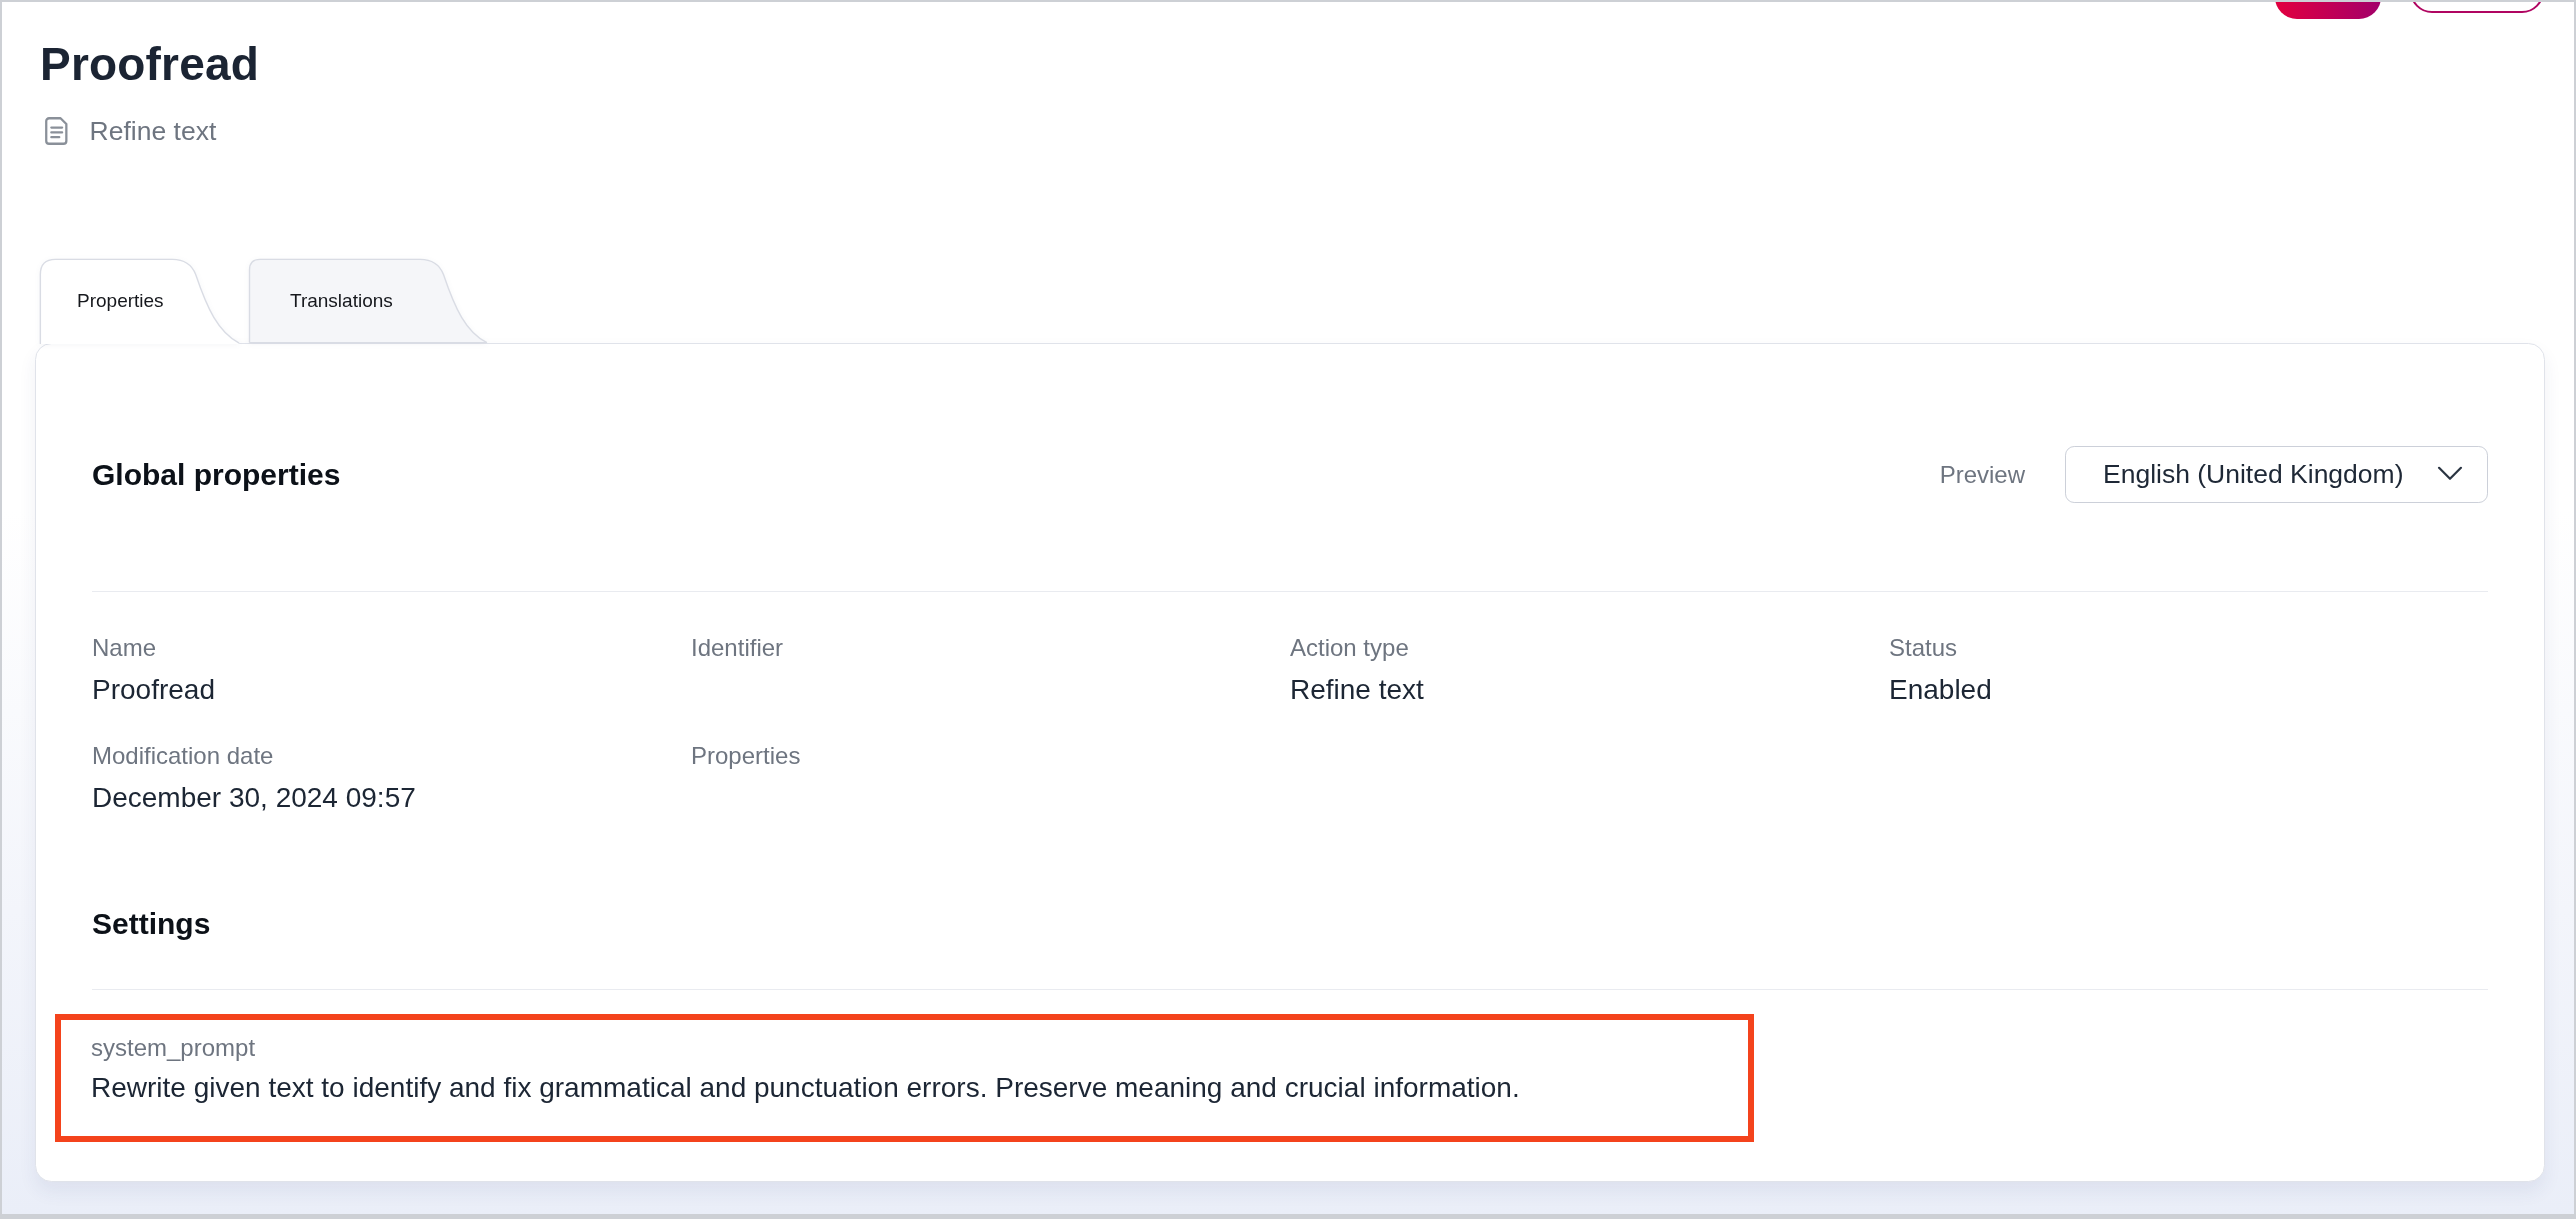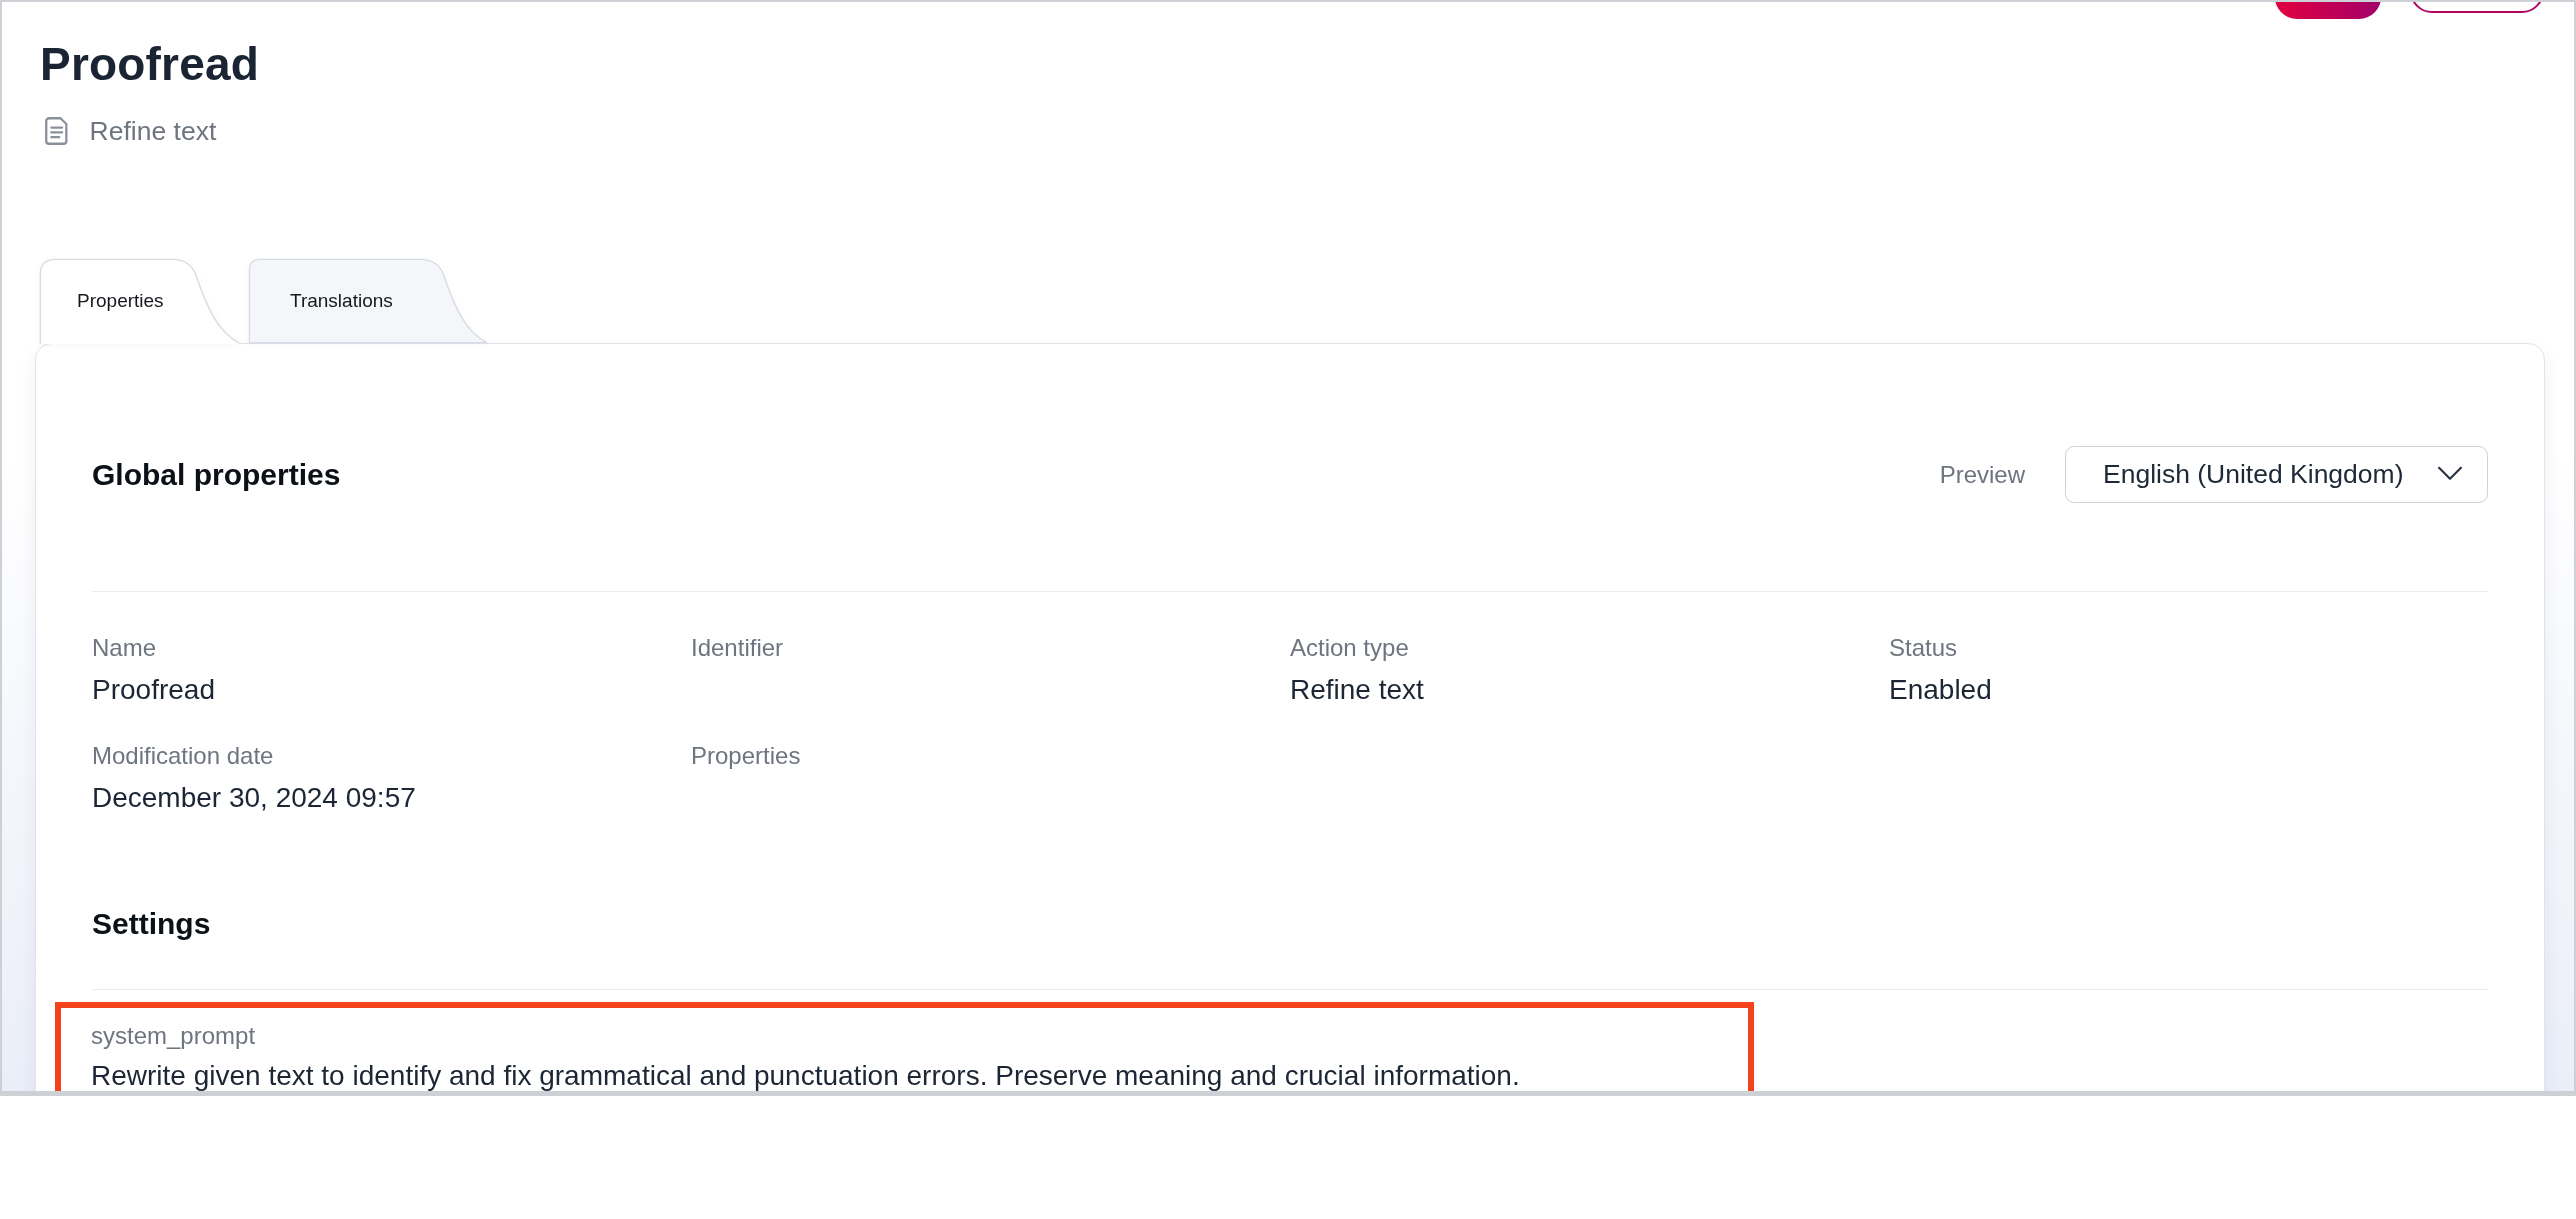--- a/index.html
+++ b/index.html
@@ -1,18 +1,18 @@
 <!DOCTYPE html>
 <html style="font-size:14.6px"><head>
 <meta charset="utf-8">
 <style>
   html,body{margin:0;padding:0;background:#ffffff;}
   body{font-family:"Liberation Sans","DejaVu Sans",sans-serif;width:2576px;height:1219px;}
   .frame{
-    position:relative;width:2576px;height:1096px;box-sizing:border-box;
+    position:relative;width:2576px;height:1219px;box-sizing:border-box;
     border:2.7px solid #cdd0d5;border-bottom-width:5.5px;
     background:linear-gradient(180deg,#ffffff 0%,#ffffff 42%,#f3f5fb 75%,#eaeef8 100%);
     overflow:hidden;
   }
   
   .btn-filled{
     position:absolute;top:-27.5px;right:193px;width:106px;height:44px;border-radius:22px;
     background:linear-gradient(90deg,var(--grad-a,#e2003f),var(--grad-b,#a2006a));
     border:none;cursor:pointer;
   }
@@ -54,21 +54,21 @@
   .divider{height:0;border-top:1.4px solid #e9ebf0;}
   .div-1{margin-top:87px;}
   .div-2{margin-top:48px;}
   
   .field-grid{display:grid;grid-template-columns:repeat(4,1fr);row-gap:36px;margin-top:42px;}
   .field-label{font-size:24px;color:#6e7580;margin-bottom:12px;}
   .field-value{font-size:28px;color:#1c2634;}
   .settings-heading{margin:93px 0 0 0;}
   
   .highlight-box{
-    box-sizing:border-box;margin-top:12px;margin-left:-37px;width:1699px;height:128px;
+    box-sizing:border-box;margin-top:24px;margin-left:-37px;width:1699px;height:128px;
     border:6.4px solid var(--hl-c,#f4431c);background:#ffffff;padding:13.7px 18.3px 0 30px;
   }
   .highlight-box .field-label{margin-bottom:10px;}
   .chev{display:block;}
 </style>
 </head>
 <body>
 
 <div class="frame" style="--grad-a: #e2003f; --grad-b: #a2006a; --outline-c: #b00561; --hl-c: #f4431c;">
 

